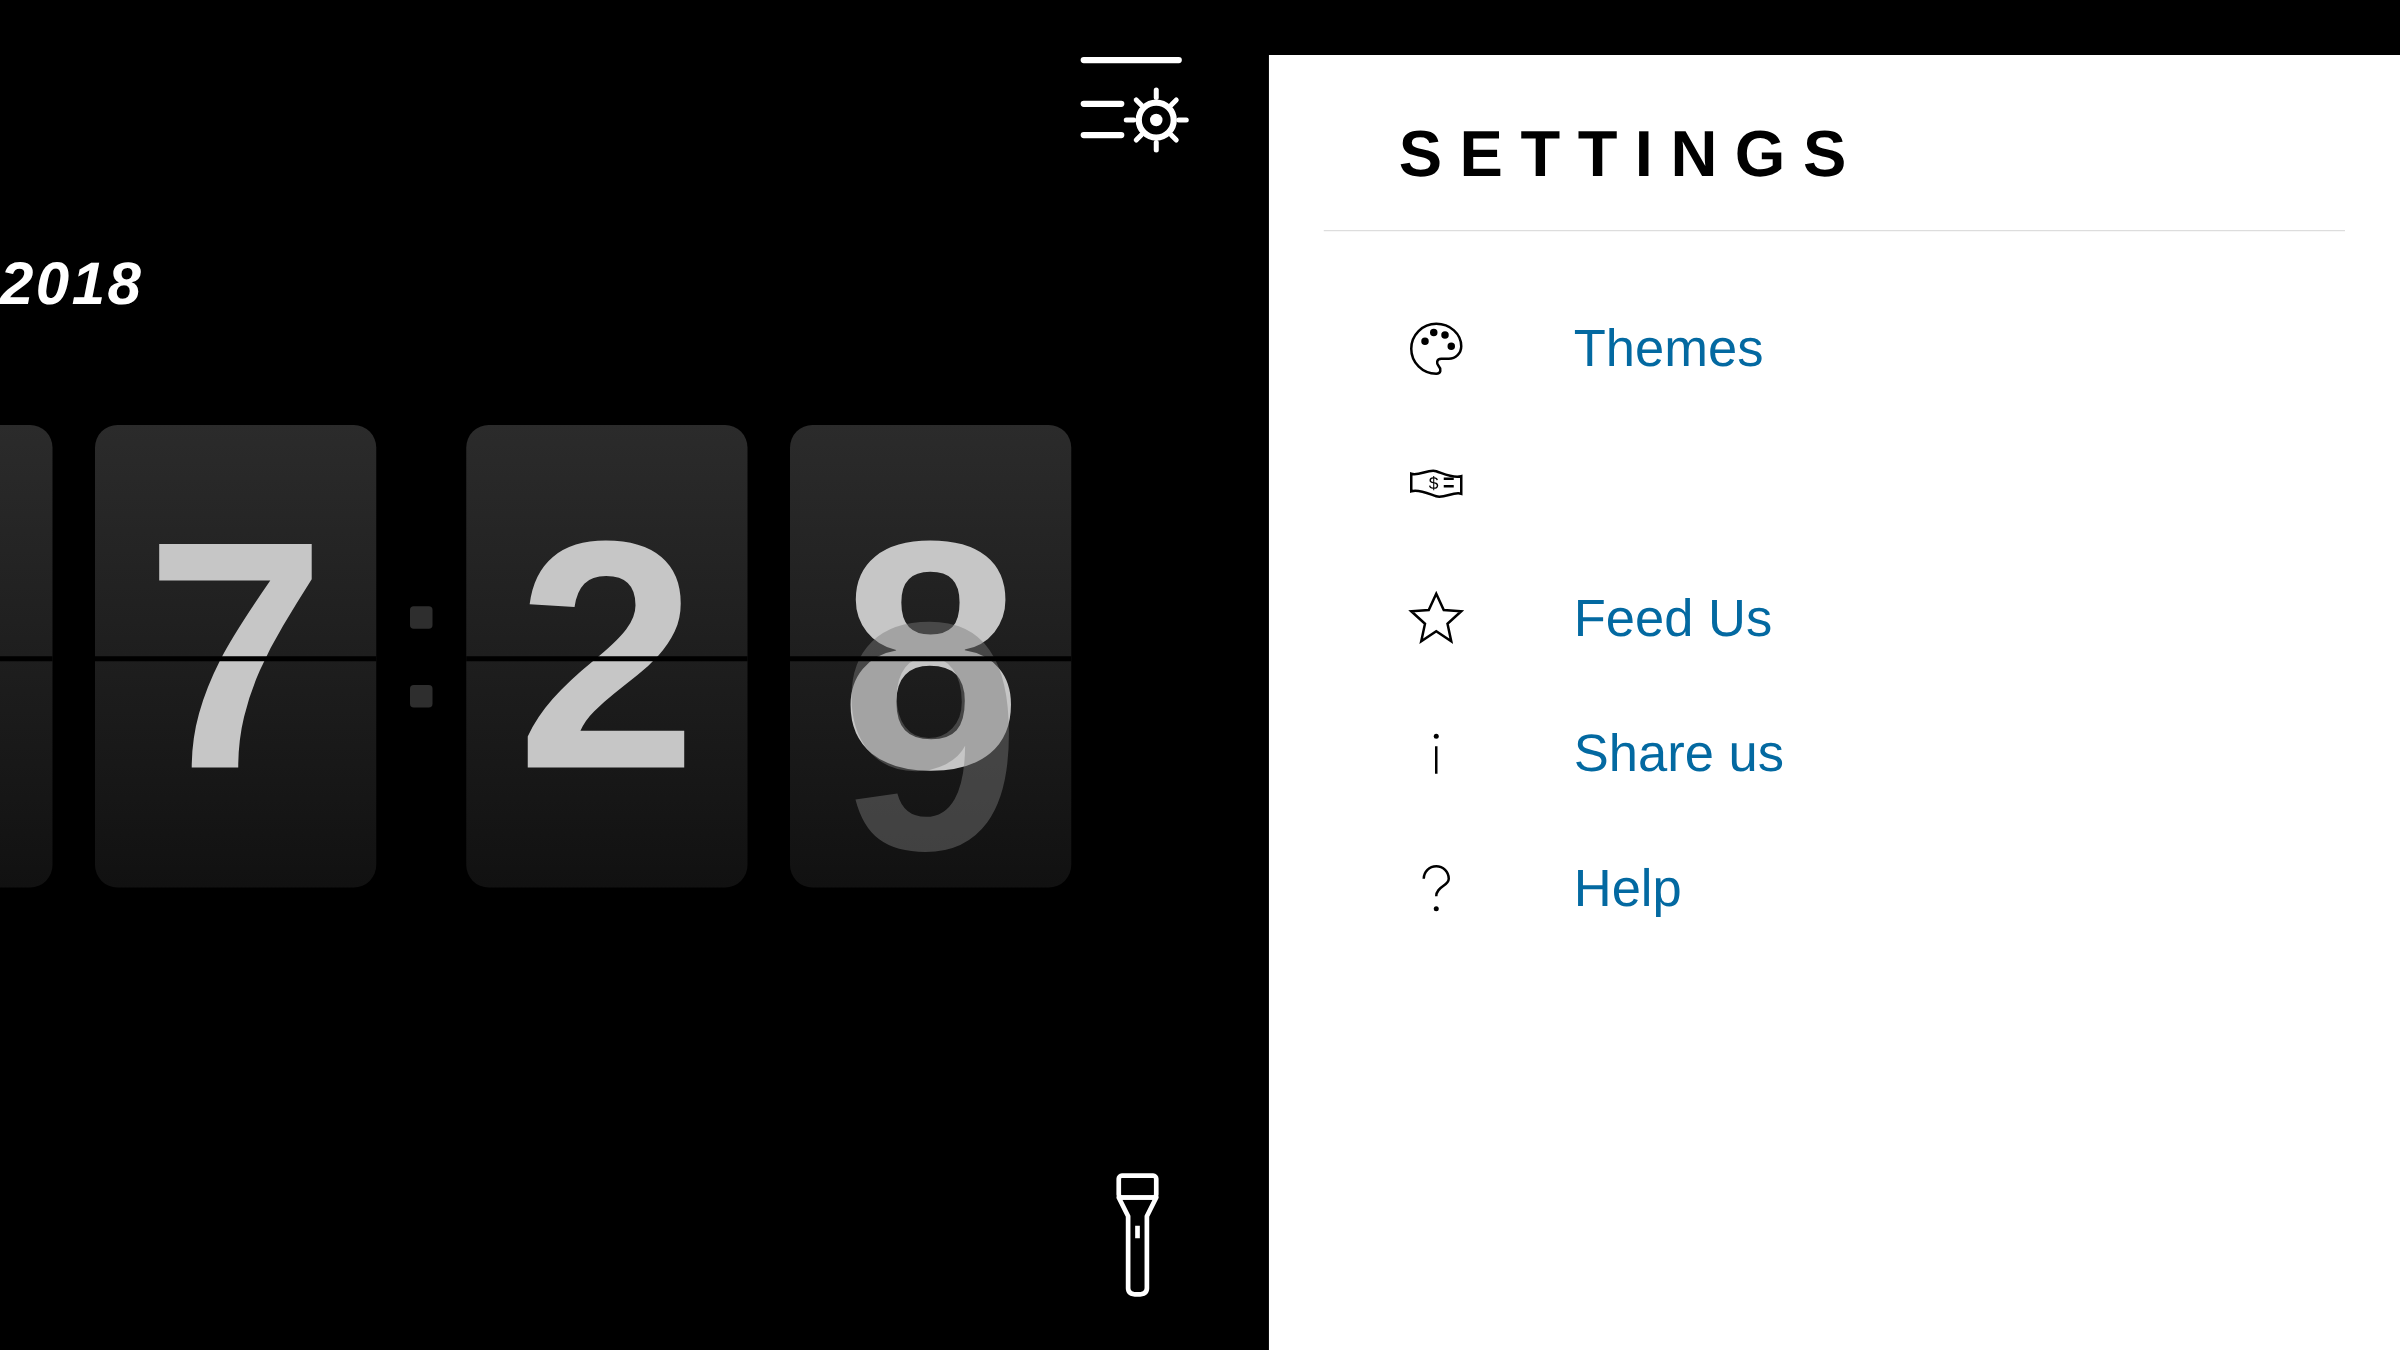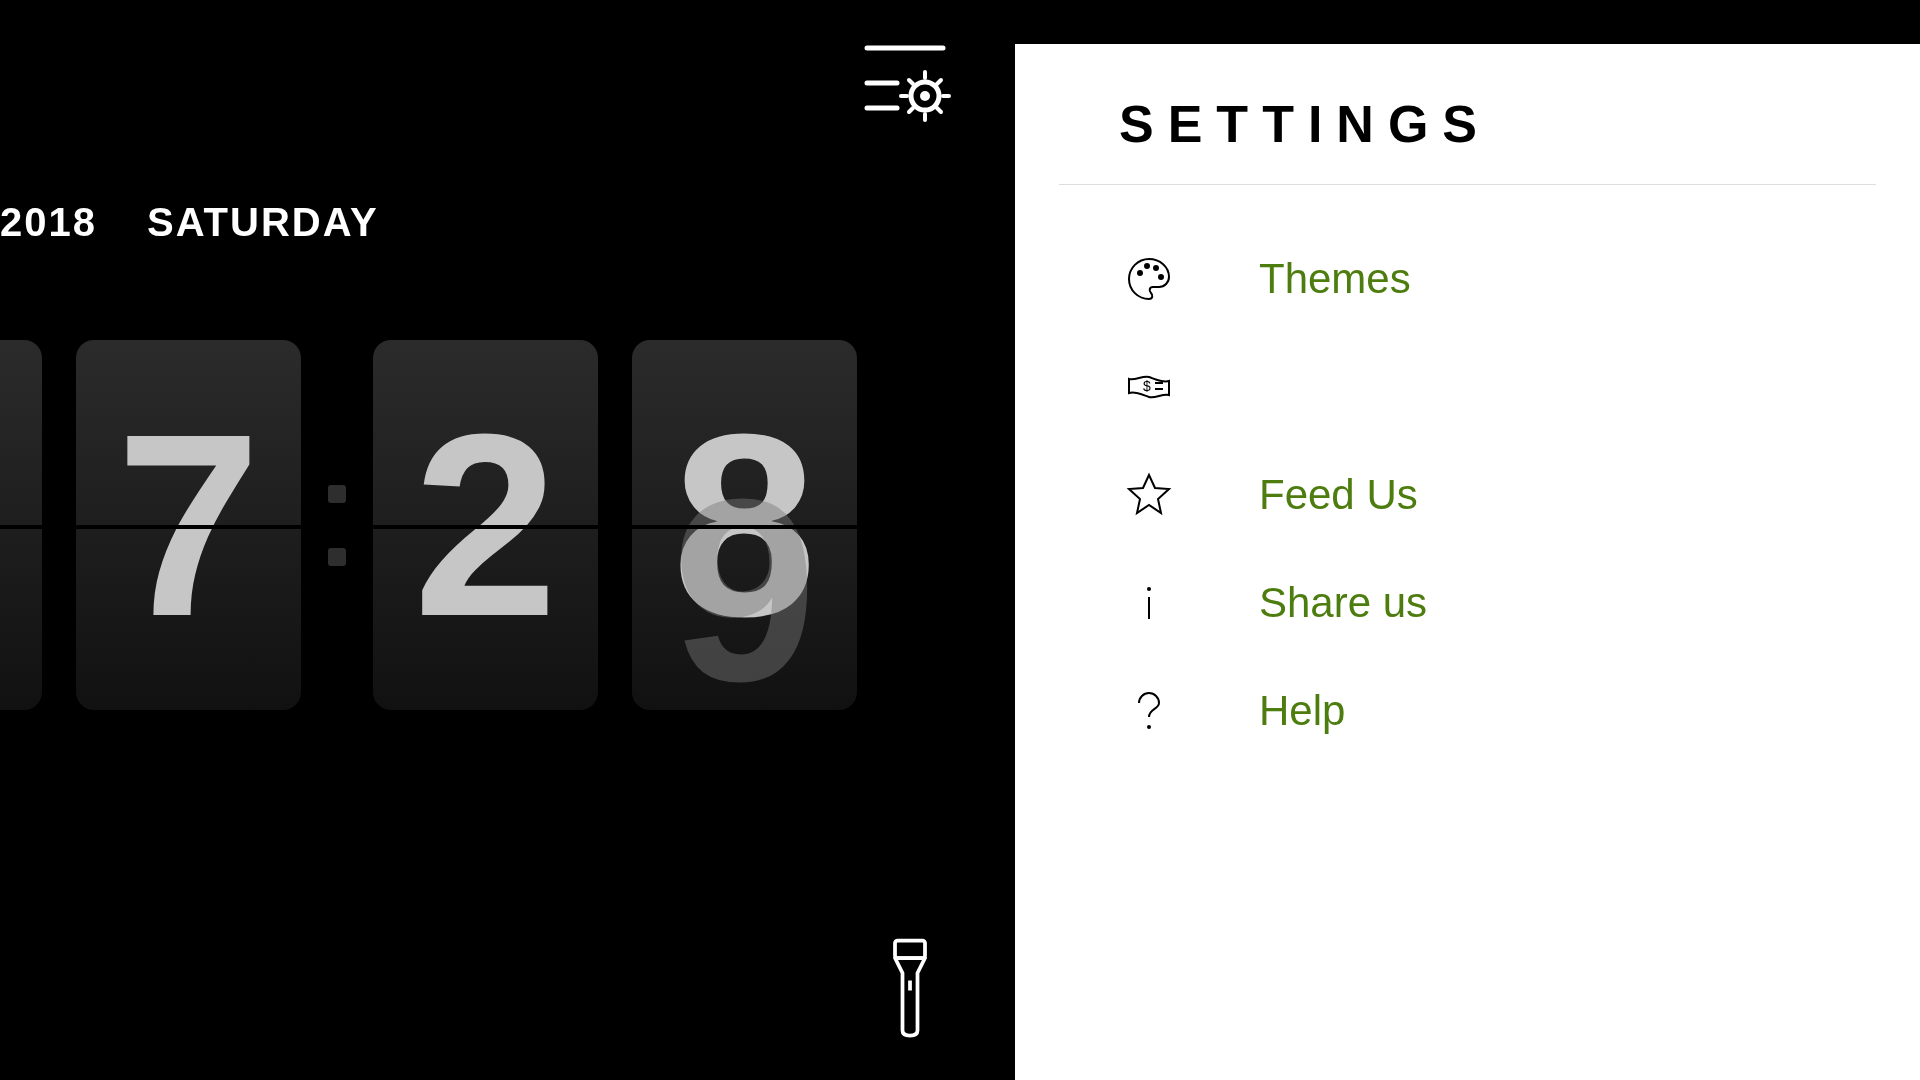--- a/index.html
+++ b/index.html
@@ -25,25 +25,26 @@
     display: flex;
     align-items: center;
     justify-content: center;
   }
   .settings-btn svg { width: 100%; height: 100%; }
 
   .dateline {
     position: absolute;
     top: 200px;
     left: 0;
-    font-size: 40px;
+    font-size: 48px;
     font-weight: 700;
     letter-spacing: 2px;
     display: flex;
     gap: 50px;
+    font-style: italic;
   }
 
   .flip-row {
     position: absolute;
     top: 340px;
     left: 0;
     display: flex;
     align-items: center;
     margin-left: -200px; 
   }
@@ -146,21 +147,21 @@
     width: 60px;
     height: 60px;
     display: flex;
     align-items: center;
     justify-content: center;
   }
   .settings-item .icon-wrap svg { width: 48px; height: 48px; stroke: #000; fill: none; stroke-width: 2; }
   .settings-item .label {
     font-size: 42px;
     font-weight: 400;
-    color: #4d7c0f;
+    color: #0369a1;
   }
 </style>
 </head>
 <body>
 
 <div class="clock-panel">
 
   <div class="settings-btn">
     <span>
       <svg viewBox="0 0 100 90" stroke="#fff" fill="none" stroke-width="5" stroke-linecap="round">
@@ -178,21 +179,20 @@
           <line x1="82" y1="70" x2="86" y2="74"></line>
           <line x1="58" y1="46" x2="54" y2="42"></line>
           <line x1="58" y1="70" x2="54" y2="74"></line>
         </g>
       </svg>
     </span>
   </div>
 
   <div class="dateline">
     <span>2018</span>
-    <span>SATURDAY</span>
   </div>
 
   <div class="flip-row">
     <div class="flip-card">
       <span class="digit"></span>
     </div>
     <div class="flip-card">
       <span class="digit">7</span>
     </div>
     <div class="colon">

